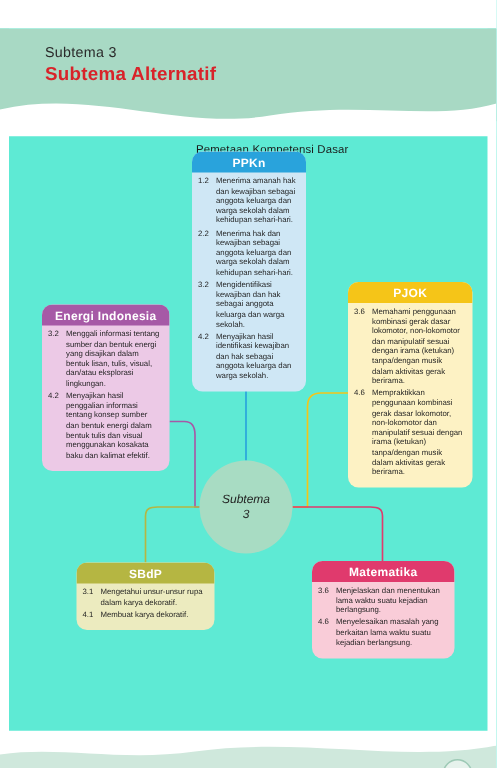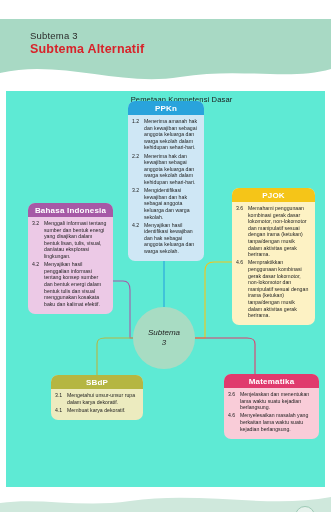--- a/index.html
+++ b/index.html
@@ -115,21 +115,21 @@
   
   #node-pjok { left: 232px; top: 169px; width: 83px; background: #fdf2c4; }
   #node-pjok .node-head { background: #f5c518; color: #ffffff; }
   
   #node-bindo { left: 28px; top: 184px; width: 85px; background: #ecc9e6; }
   #node-bindo .node-head { background: #a659a6; }
   
   #node-sbdp { left: 51px; top: 356px; width: 92px; background: #ecebbf; }
   #node-sbdp .node-head { background: #b5b642; }
   
-  #node-mtk { left: 224px; top: 355px; width: 95px; background: #f9ccd8; }
+  #node-mtk { left: 208px; top: 355px; width: 95px; background: #f9ccd8; }
   #node-mtk .node-head { background: #e03a6d; }
 
   
   #center-node {
     position: absolute;
     left: 133px; top: 288px;
     width: 62px; height: 62px;
     border-radius: 50%;
     background: #a8dcc3;
     display: flex; flex-direction: column;
@@ -202,21 +202,21 @@
         <span class="kd-txt">Memahami penggunaan kombinasi gerak dasar lokomotor, non-lokomotor dan manipulatif sesuai dengan irama (ketukan) tanpa/dengan musik dalam aktivitas gerak berirama.</span>
       </div>
       <div class="kd">
         <span class="kd-num">4.6</span>
         <span class="kd-txt">Mempraktikkan penggunaan kombinasi gerak dasar lokomotor, non-lokomotor dan manipulatif sesuai dengan irama (ketukan) tanpa/dengan musik dalam aktivitas gerak berirama.</span>
       </div>
     </div>
   </div>
 
   <div class="node" id="node-bindo">
-    <div class="node-head">Bahasa Indonesia</div>
+    <div class="node-head">Energi Indonesia</div>
     <div class="node-body">
       <div class="kd">
         <span class="kd-num">3.2</span>
         <span class="kd-txt">Menggali informasi tentang sumber dan bentuk energi yang disajikan dalam bentuk lisan, tulis, visual, dan/atau eksplorasi lingkungan.</span>
       </div>
       <div class="kd">
         <span class="kd-num">4.2</span>
         <span class="kd-txt">Menyajikan hasil penggalian informasi tentang konsep sumber dan bentuk energi dalam bentuk tulis dan visual menggunakan kosakata baku dan kalimat efektif.</span>
       </div>
     </div>

